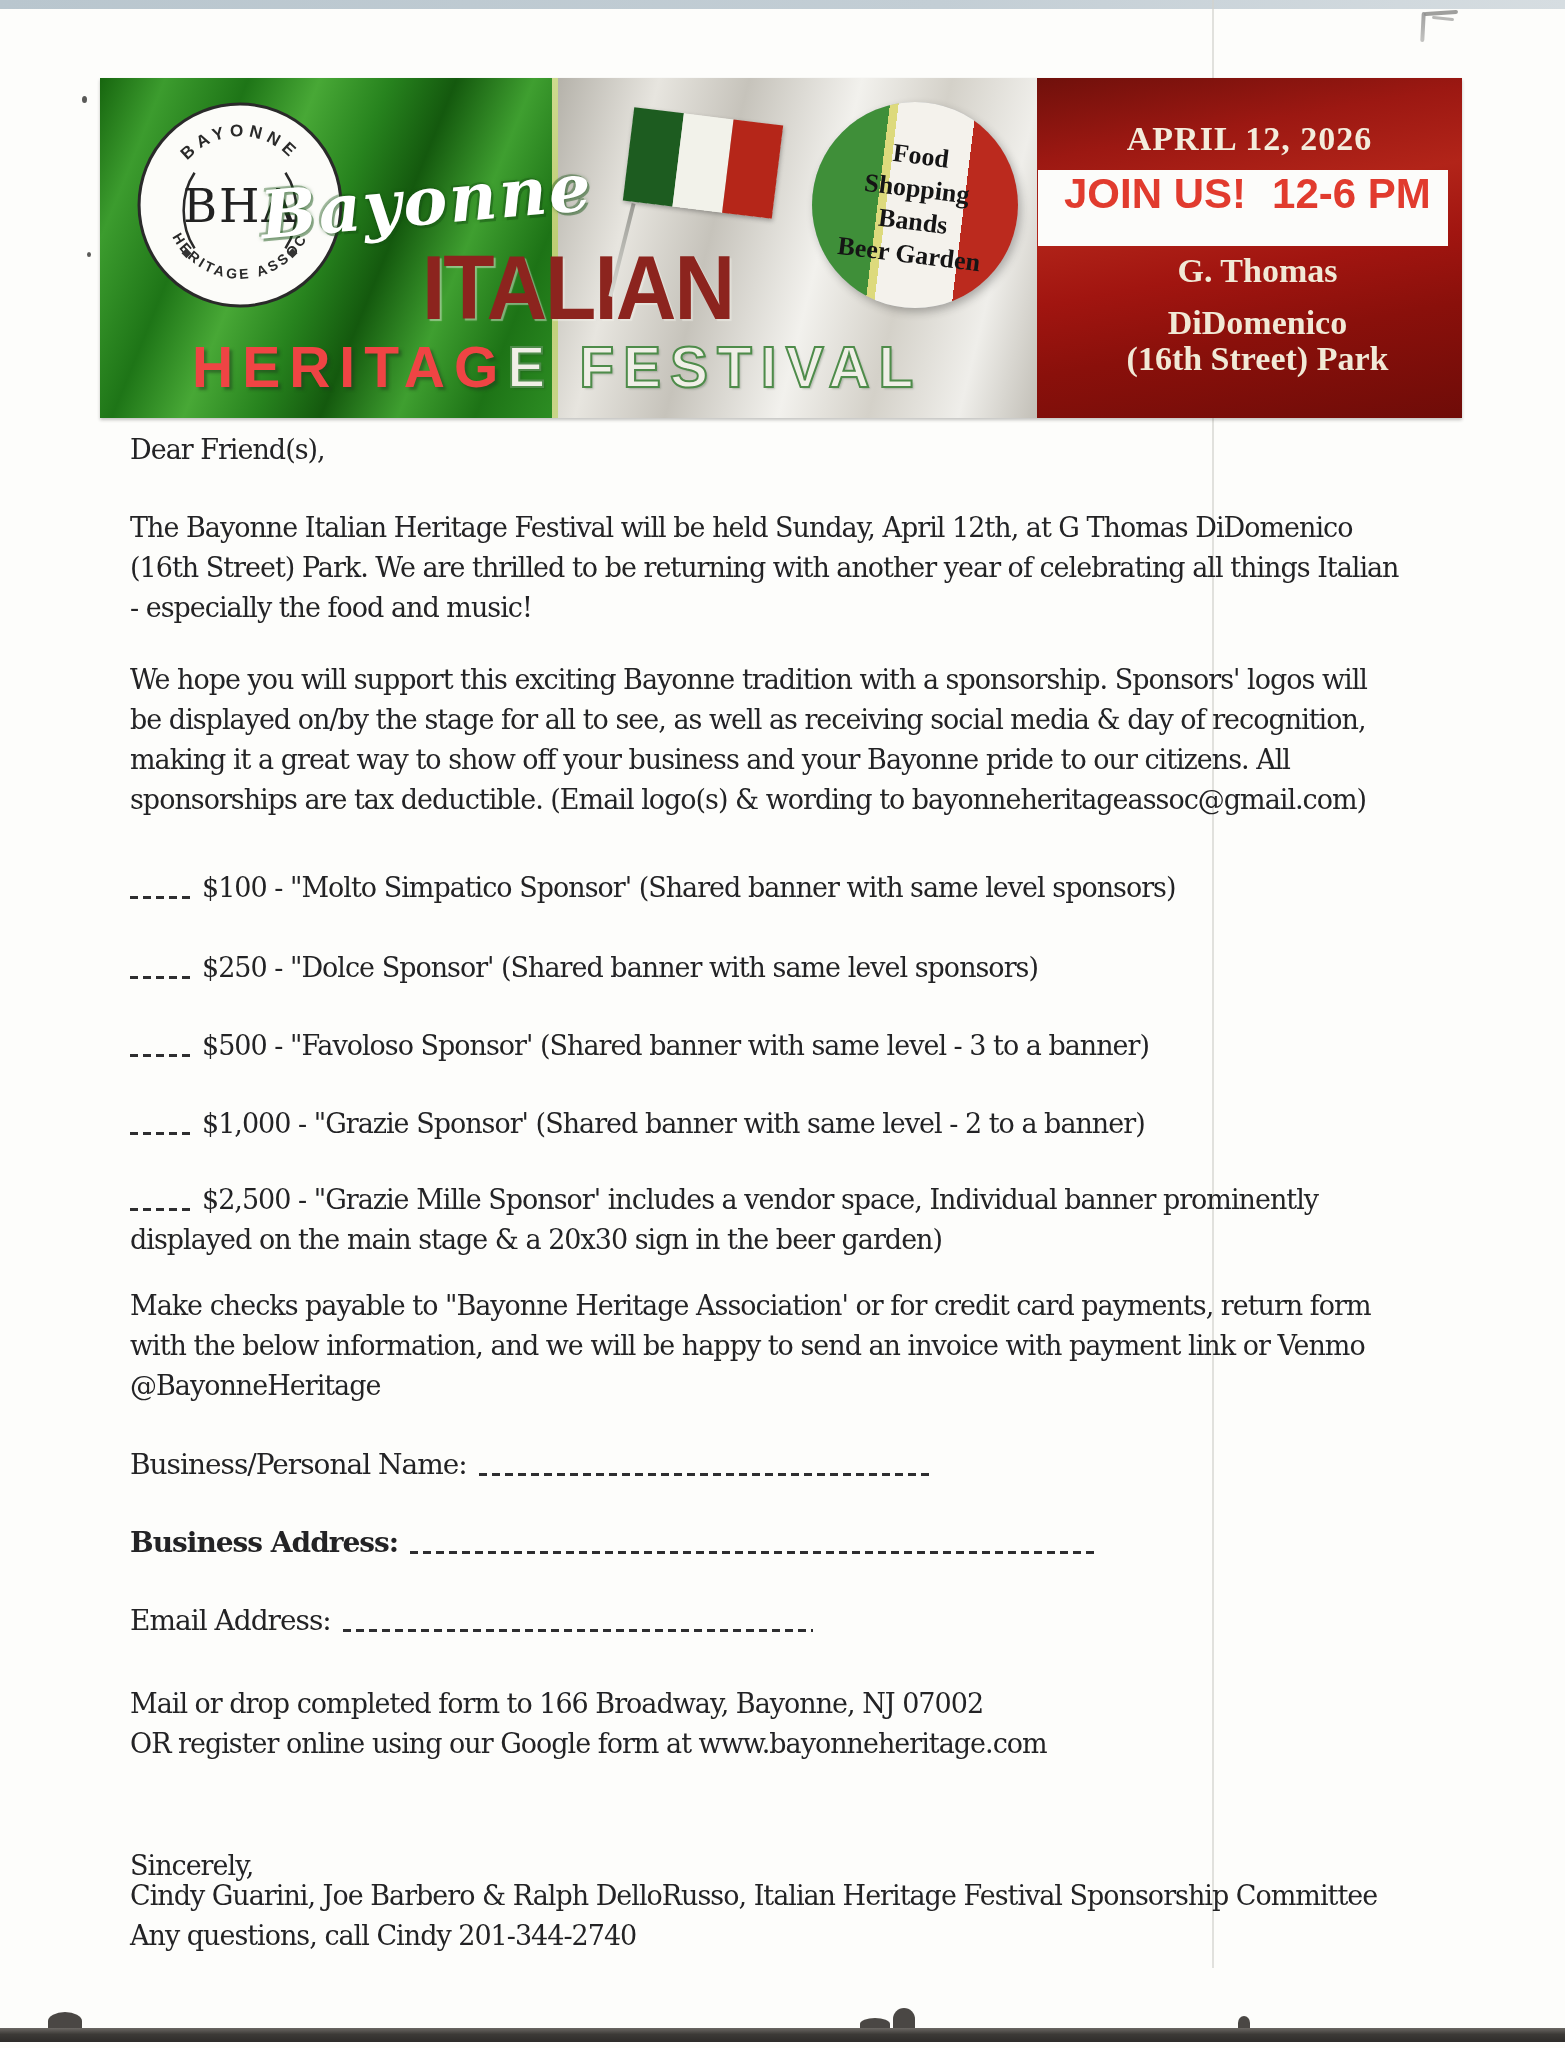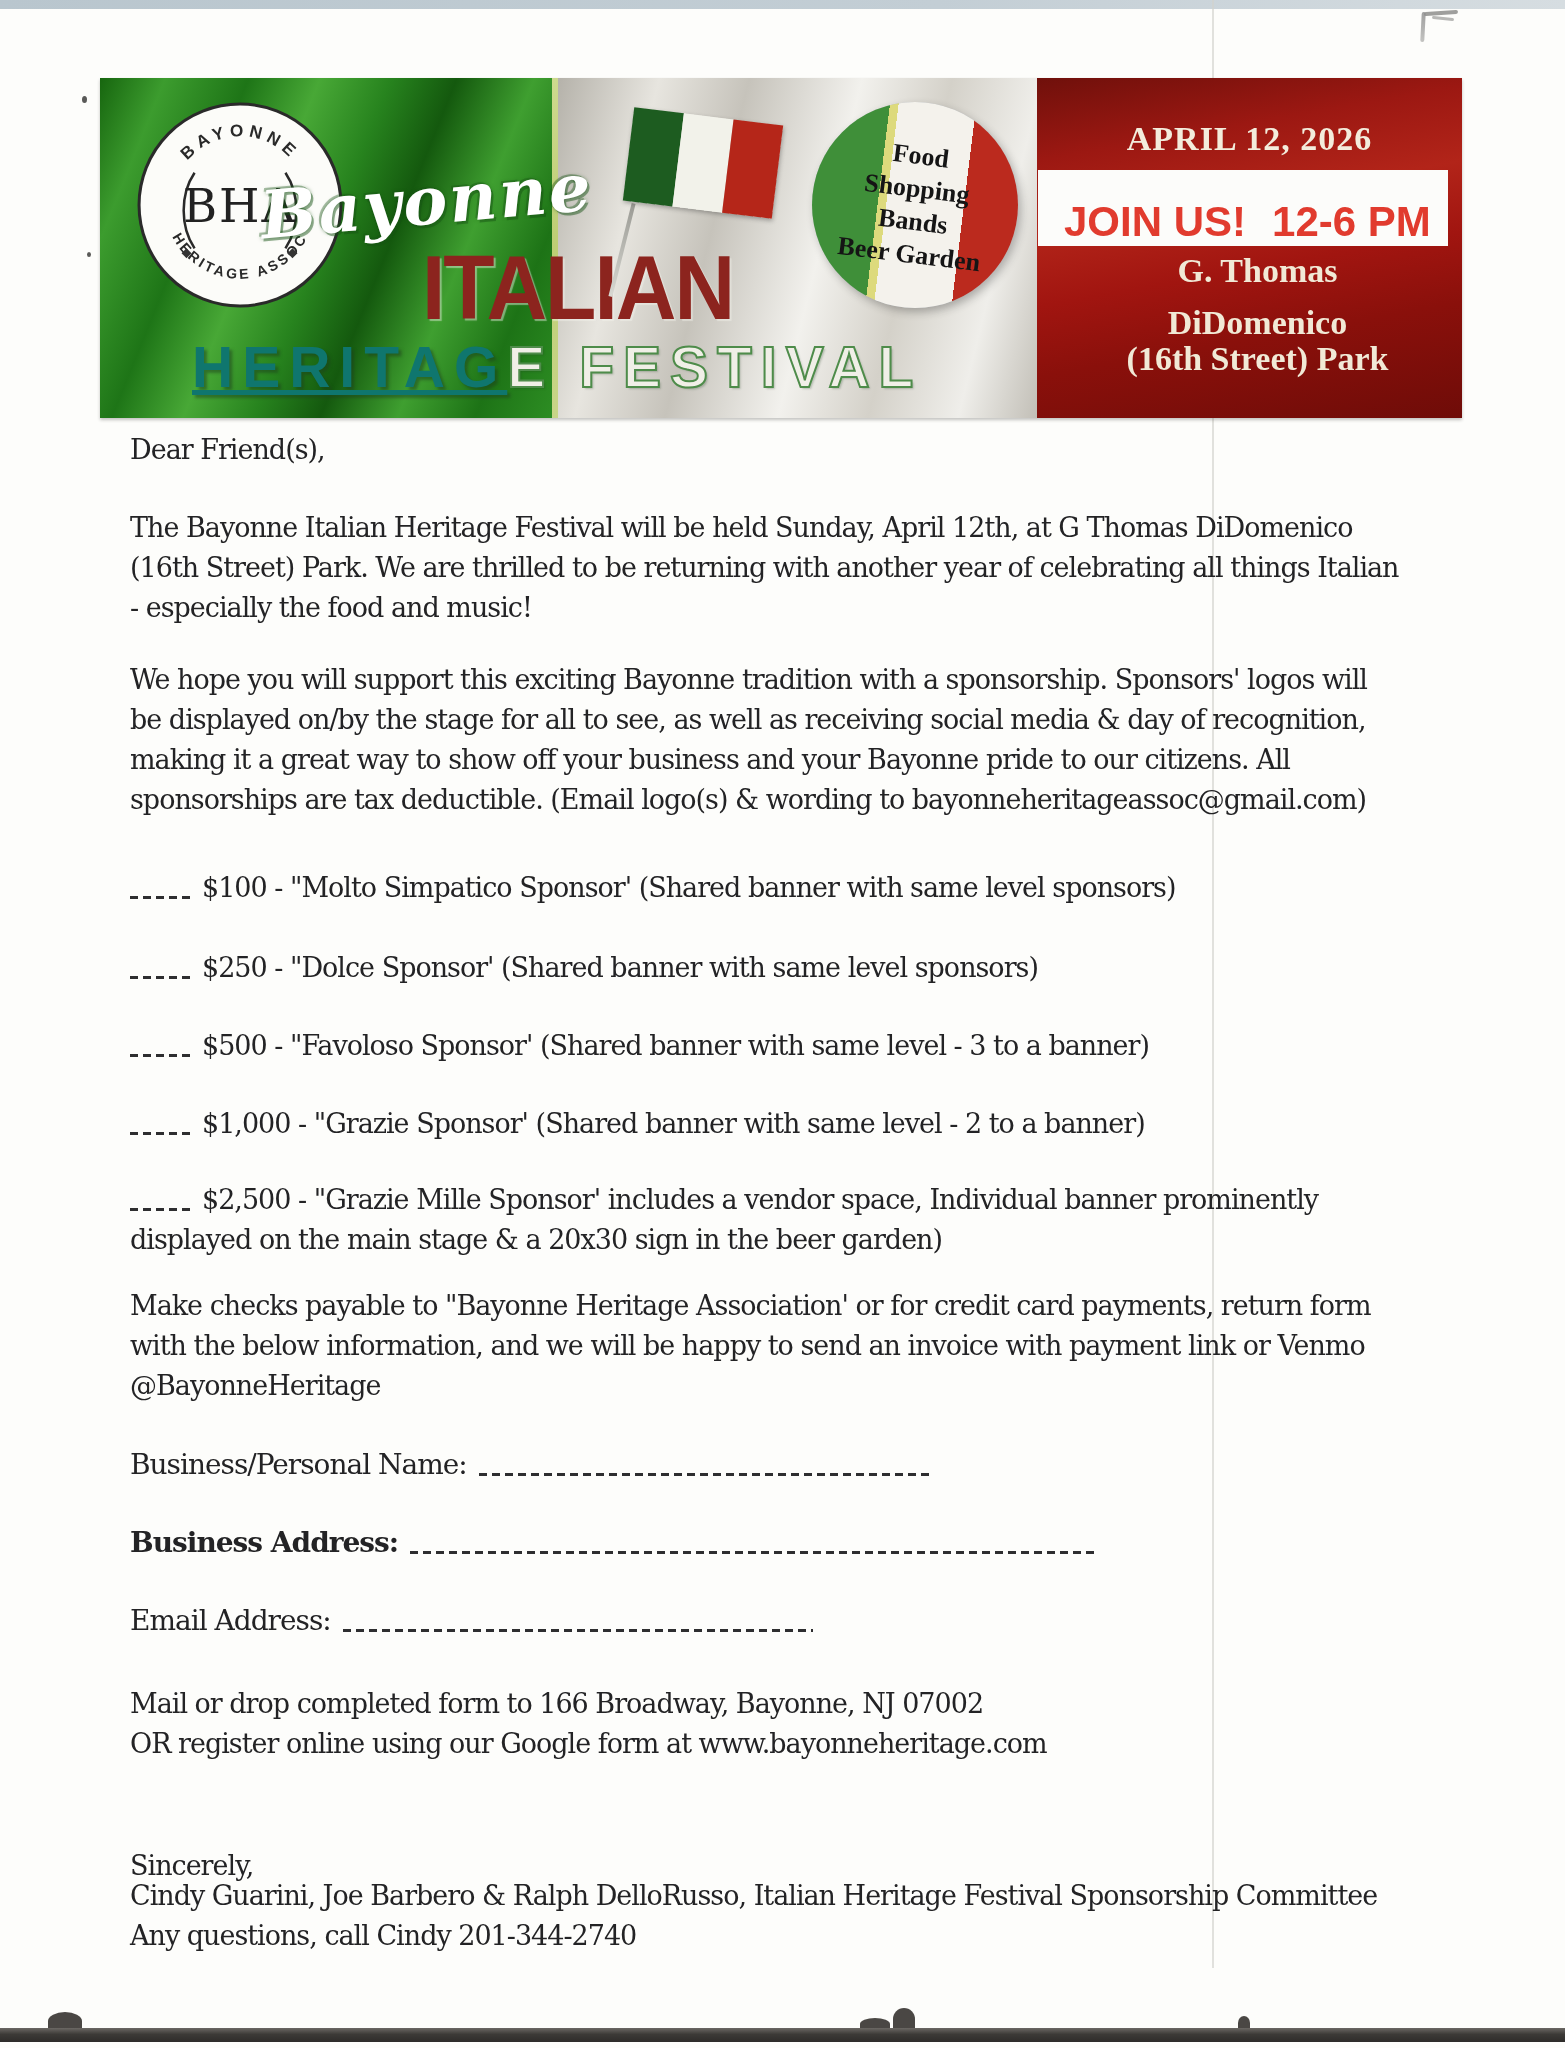--- a/index.html
+++ b/index.html
@@ -32,42 +32,42 @@
   .bha-logo{left:34px;top:21px;width:212px;height:212px;}
 
   .title-script{left:160px;top:84px;font-family:"DejaVu Serif",serif;font-style:italic;font-weight:bold;
      font-size:66px;color:#ffffff;transform:rotate(-5deg);letter-spacing:2px;
      text-shadow:2px 3px 0 rgba(23,82,20,.45),-2px -2px 0 rgba(23,82,20,.35),0 0 4px rgba(23,82,20,.55);}
   .title-italian{left:322px;top:158px;font-family:"Liberation Sans",sans-serif;font-weight:bold;
      font-size:84px;color:#8c241e;letter-spacing:-2px;transform:scaleY(1.08);transform-origin:top left;
      text-shadow:2px 2px 1px rgba(245,244,238,.45);}
   .title-heritage{left:92px;top:256px;font-family:"Liberation Sans",sans-serif;font-weight:bold;
      font-size:57px;letter-spacing:9px;white-space:nowrap;}
-  .hf-solid{color:#0f766e;text-shadow:3px 3px 3px rgba(30,62,30,.5);text-decoration:underline;}
+  .hf-solid{color:#ef4444;text-shadow:3px 3px 3px rgba(30,62,30,.5);}
   .hf-outline{color:#f0efe7;-webkit-text-stroke:2px #4e8c4a;text-shadow:2px 2px 2px rgba(30,62,30,.25);}
 
   .flag{left:528px;top:38px;width:150px;height:94px;transform:rotate(7deg);display:flex;
         box-shadow:1px 2px 4px rgba(40,40,40,.35);}
   .flag > div{flex:1;}
   .flag-green{background:#1d5c20;}
   .flag-white{background:#f2f2ea;}
   .flag-red{background:#b52619;}
   .flag-pole{left:520px;top:124px;width:4px;height:96px;background:linear-gradient(#9a9a94,#d8d8d2);transform:rotate(14deg);}
 
   .badge{left:712px;top:24px;width:206px;height:206px;border-radius:50%;overflow:hidden;
         box-shadow:inset 0 0 0 3px rgba(96,118,146,.35),3px 4px 8px rgba(30,30,30,.3);}
   .badge-stripes{position:absolute;left:-40px;top:-40px;width:286px;height:286px;transform:rotate(7deg);
         background:linear-gradient(90deg,#3f8f39 0 37%,#ddda7c 37% 40%,#f4f2ec 40% 67%,#bb2a1e 67% 100%);}
   .badge-text{position:absolute;inset:0;display:flex;flex-direction:column;justify-content:center;align-items:center;
         transform:rotate(7deg);font-family:"Liberation Serif",serif;font-weight:bold;font-size:26px;
         line-height:33px;color:#151515;text-align:center;}
 
   .red-date{left:937px;top:42px;width:425px;text-align:center;font-family:"Liberation Serif",serif;
         font-weight:bold;font-size:34px;letter-spacing:1px;color:#f3ecdc;}
-  .join-band{left:938px;top:92px;width:410px;height:76px;background:#fcfcfa;display:flex;align-items:flex-end;
+  .join-band{left:938px;top:92px;width:410px;height:76px;background:#fcfcfa;display:flex;align-items:flex-start;
         padding-left:26px;box-sizing:border-box;font-family:"Liberation Sans",sans-serif;font-weight:bold;
         font-size:42px;color:#e13b2e;white-space:nowrap;}
   .join-time{margin-left:26px;}
   .venue-line{left:937px;width:425px;text-align:center;font-family:"Liberation Serif",serif;
         font-weight:bold;font-size:34px;color:#f1e9d6;padding-left:8px;}
 
   
   .body-text{left:130px;width:1290px;font-size:27px;line-height:40px;letter-spacing:-1px;white-space:pre-line;}
   .dash{display:inline-block;height:3px;background:repeating-linear-gradient(to right,#2e2e30 0 8px,transparent 8px 13px);
         transform:translateY(2px);}

